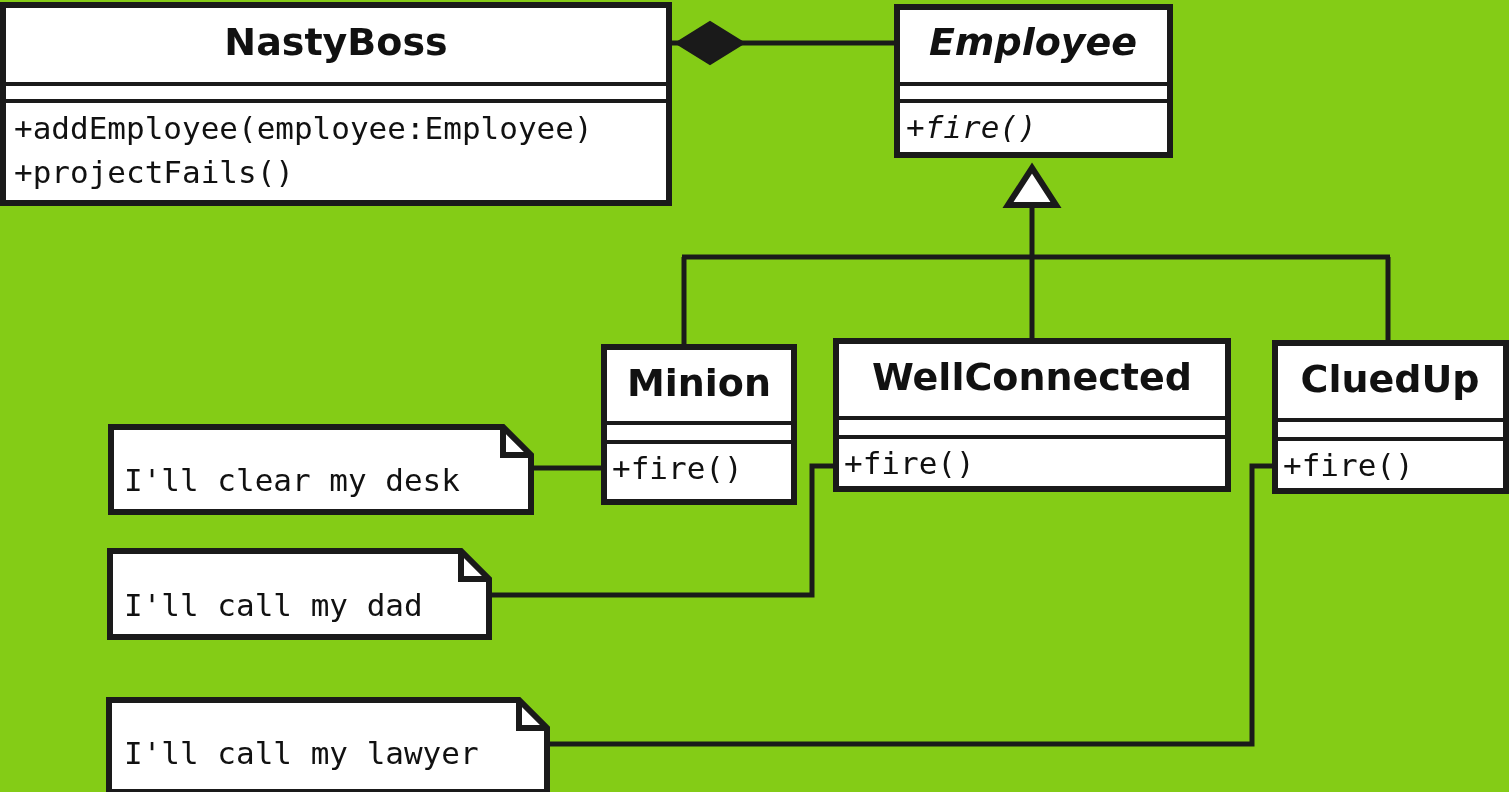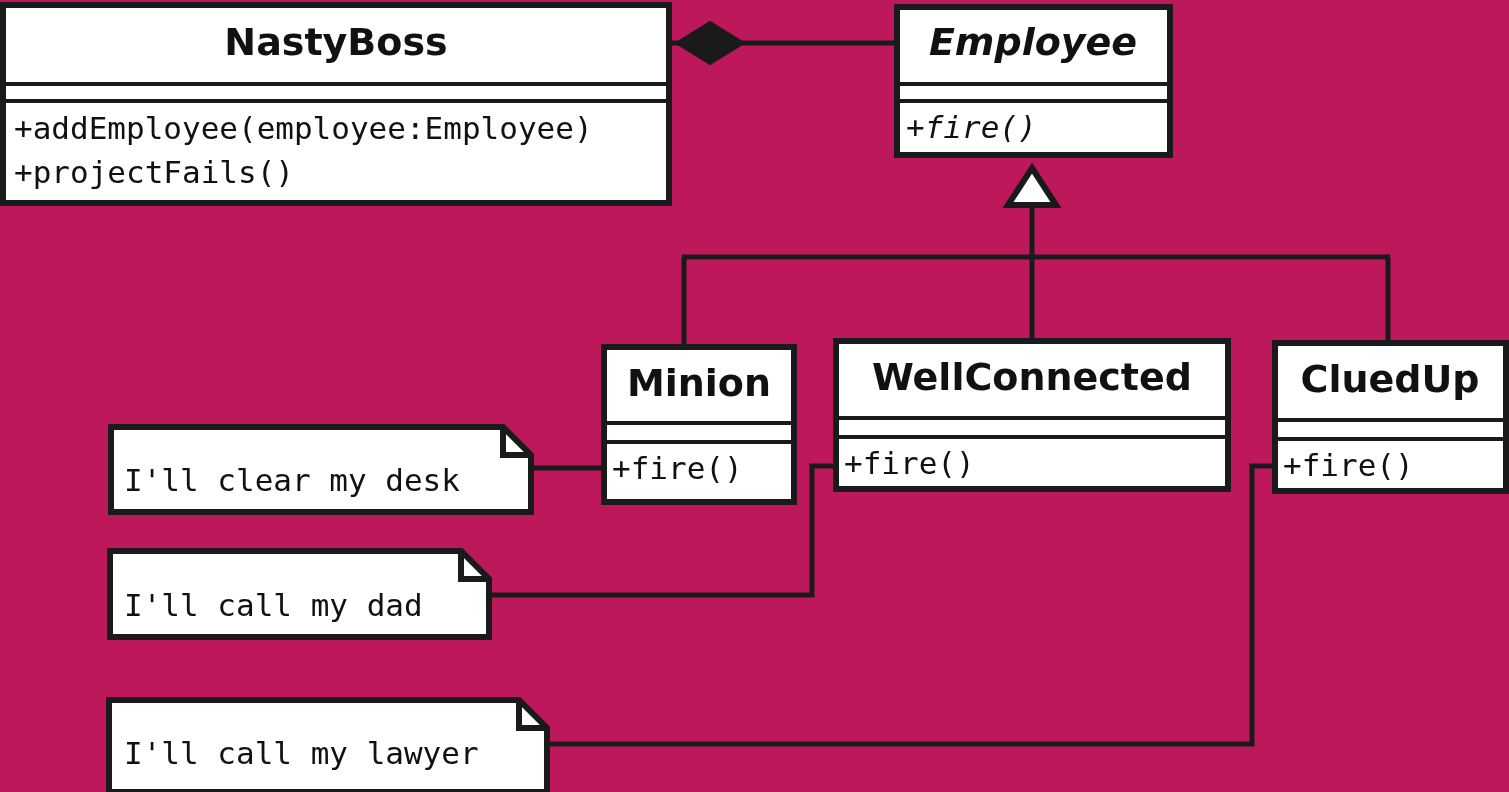--- a/index.html
+++ b/index.html
@@ -7,21 +7,21 @@
     padding: 0;
     background: #ffffff;
   }
   body {
     font-family: "Liberation Sans", sans-serif;
   }
   #diagram-root {
     position: relative;
     width: 1509px;
     height: 792px;
-    background: #be185d;
+    background: #84cc16;
     overflow: hidden;
     text-align: right;
   }
   svg#uml {
     display: block;
     width: 1509px;
     height: 792px;
   }
   .box-fill { fill: #ffffff; }
   .sep { stroke: #1a1a1a; stroke-width: 4; }

